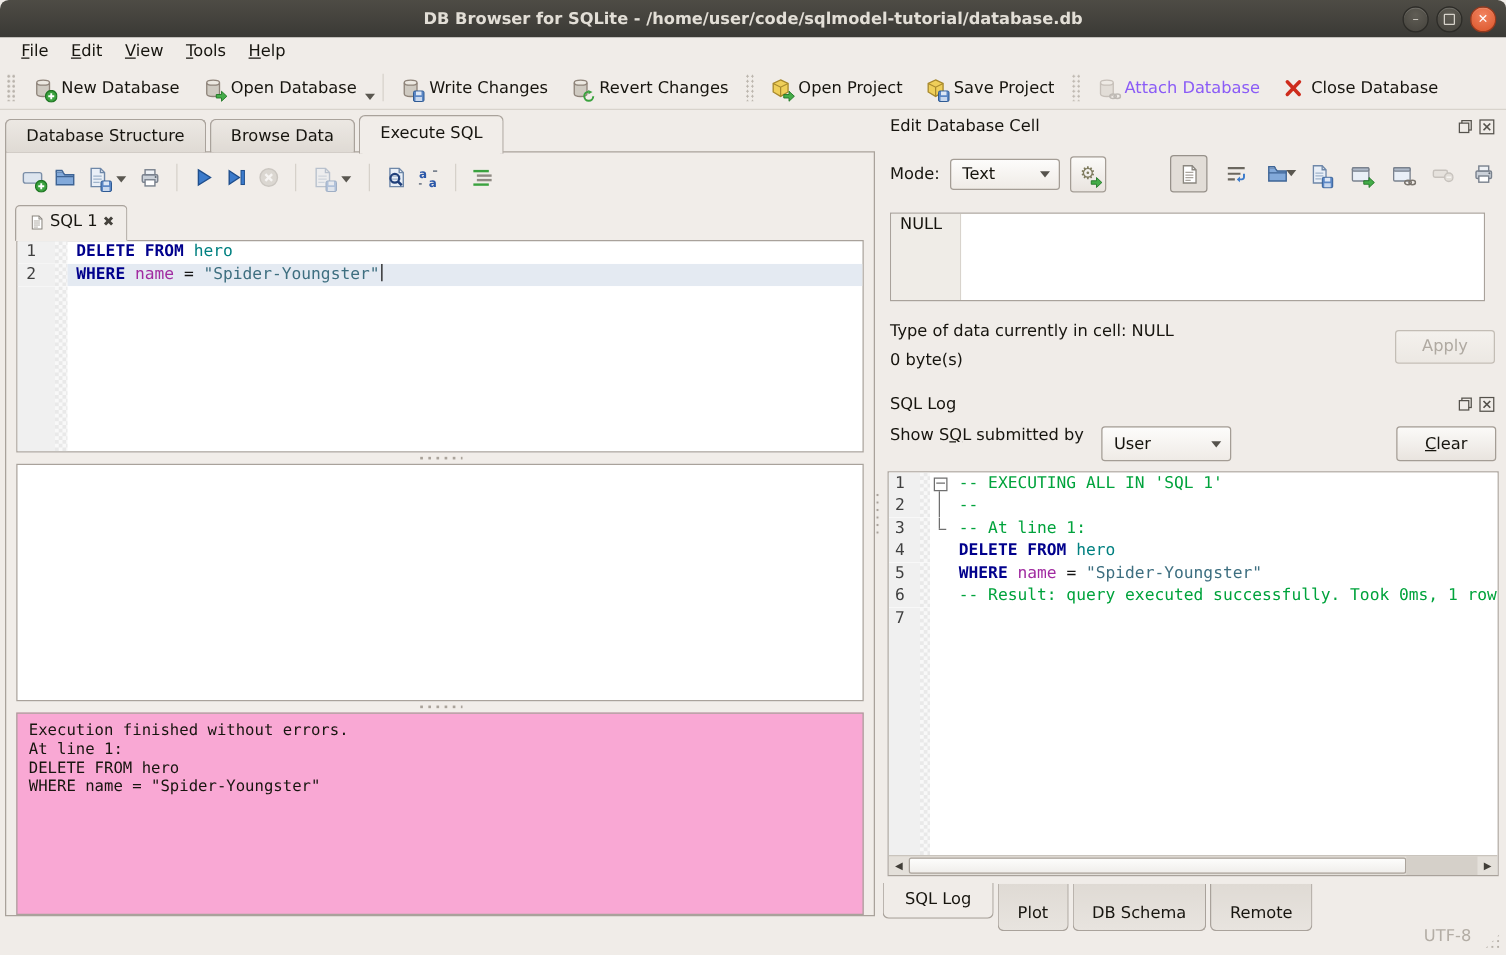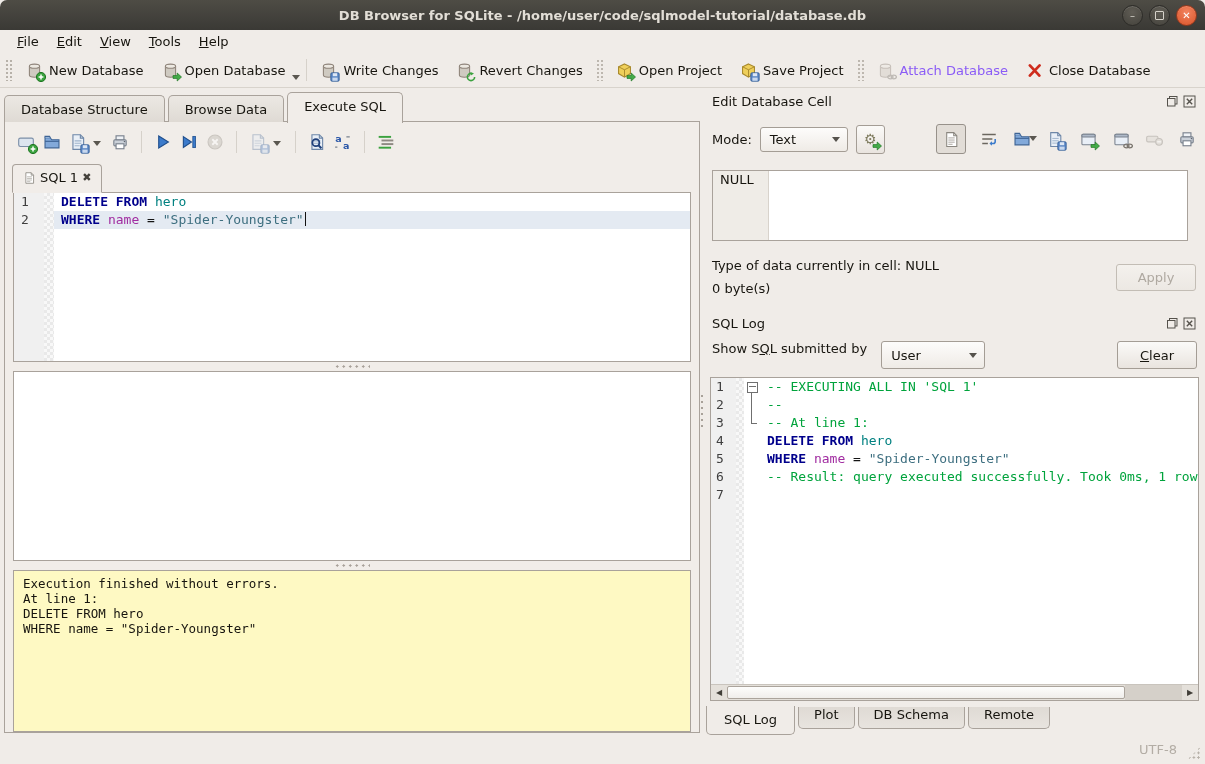--- a/index.html
+++ b/index.html
@@ -78,21 +78,21 @@
   .tok-tbl{color:var(--tbl);font-weight:normal}
   .tok-fld{color:var(--fld)}
   .tok-str{color:var(--str)}
   .tok-cmt{color:var(--cmt)}
   .tok-pl{color:#141414}
   .txt-caret{display:inline-block;width:1.5px;height:14px;background:#111;vertical-align:-2px;margin-left:1px}
 
   .hsplit{height:9px;display:flex;align-items:center;justify-content:center}
   .hsplit .dots{width:36px;height:5px;background:radial-gradient(circle,#A8A199 1px,transparent 1.2px);background-size:6.5px 5px}
   .results{margin:0 8px;height:188px;border:1px solid #A9A29B;background:#FFF}
-  .messages{margin:0 8px;height:150px;border:1px solid #A9A29B;background:#fef9c3;padding:5px 9px;
+  .messages{margin:0 8px;height:150px;border:1px solid #A9A29B;background:#f9a8d4;padding:5px 9px;
     font-family:"DejaVu Sans Mono","Liberation Mono",monospace;font-size:12.5px;line-height:15px;white-space:pre;overflow:hidden}
 
   .vsplit{position:absolute;left:699px;top:393px;width:6px;height:36px;
     background:radial-gradient(circle,#A8A199 1px,transparent 1.2px);background-size:6px 6px}
 
   
   .dockhdr{position:absolute;left:712px;width:486px;height:18px;display:flex;align-items:center}
   .dockhdr .dtitle{font-size:13px}
   .dock-btns{margin-left:auto;display:flex;gap:4px;margin-right:2px}
   .dock-btns svg{display:block}
@@ -124,21 +124,21 @@
   .logpane{position:absolute;left:710px;top:377px;width:487px;height:322px;border:1px solid #A9A29B;
     background:#FFF;display:flex;flex-direction:column;overflow:hidden}
   .logbody{flex:1;display:flex;flex-direction:column;overflow:hidden}
   .hscroll{height:15px;border-top:1px solid #C9C4BD;background:#E4E0DA;display:flex;align-items:stretch}
   .hs-arrow{width:16px;display:flex;align-items:center;justify-content:center;color:#413E38;font-size:8px;flex:none}
   .hs-thumb{flex:none;width:398px;margin:1px 0;background:linear-gradient(#FDFDFC,#F0EEEB);
     border:1px solid #ABA49C;border-radius:2px;box-sizing:border-box}
   .hs-trough{flex:1;background:#D5D0C9}
 
   .btabs{position:absolute;left:706px;top:707px;display:flex;gap:3px;align-items:flex-start}
-  .btab{border:1px solid #A9A29B;border-top:none;border-radius:0 0 5px 5px;padding:0 15px 6px;
+  .btab{border:1px solid #A9A29B;border-top:none;border-radius:0 0 5px 5px;padding:16px 15px 6px;
     background:linear-gradient(#DFDAD4,#E8E4DF);white-space:nowrap}
   .btab.active{background:#F0ECE8;margin-top:-1px;padding:6px 17px 7px}
 
   .enc{position:absolute;right:28px;bottom:7px;color:#B3ADA5;font-size:13px}
   .grip{position:absolute;right:4px;bottom:4px;width:14px;height:14px;
     background:radial-gradient(circle,#B7B1A9 1px,transparent 1.2px);background-size:4.6px 4.6px;
     clip-path:polygon(100% 0,100% 100%,0 100%)}
 </style>
 </head>
 <body>

